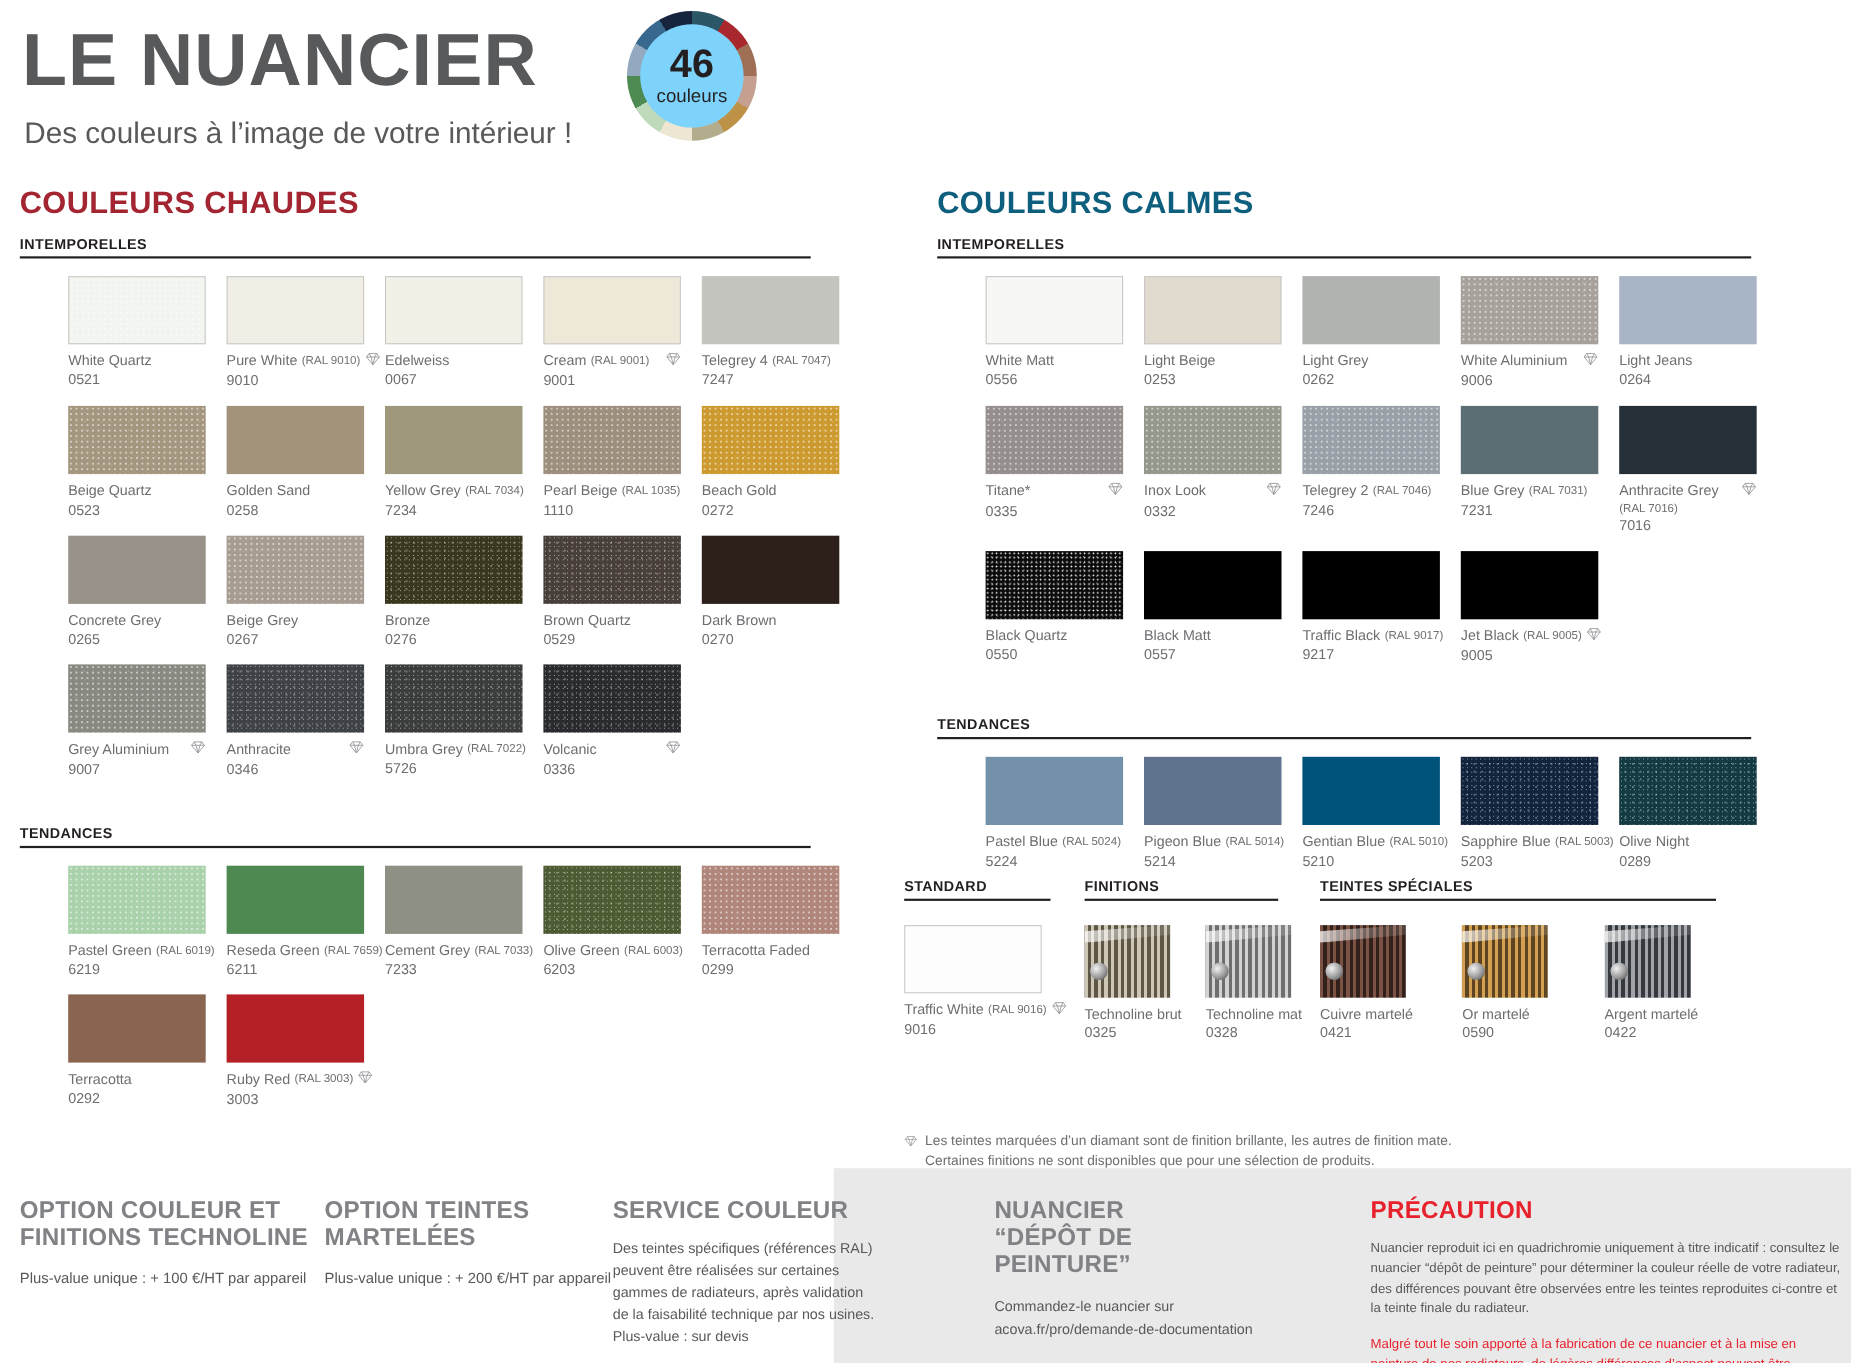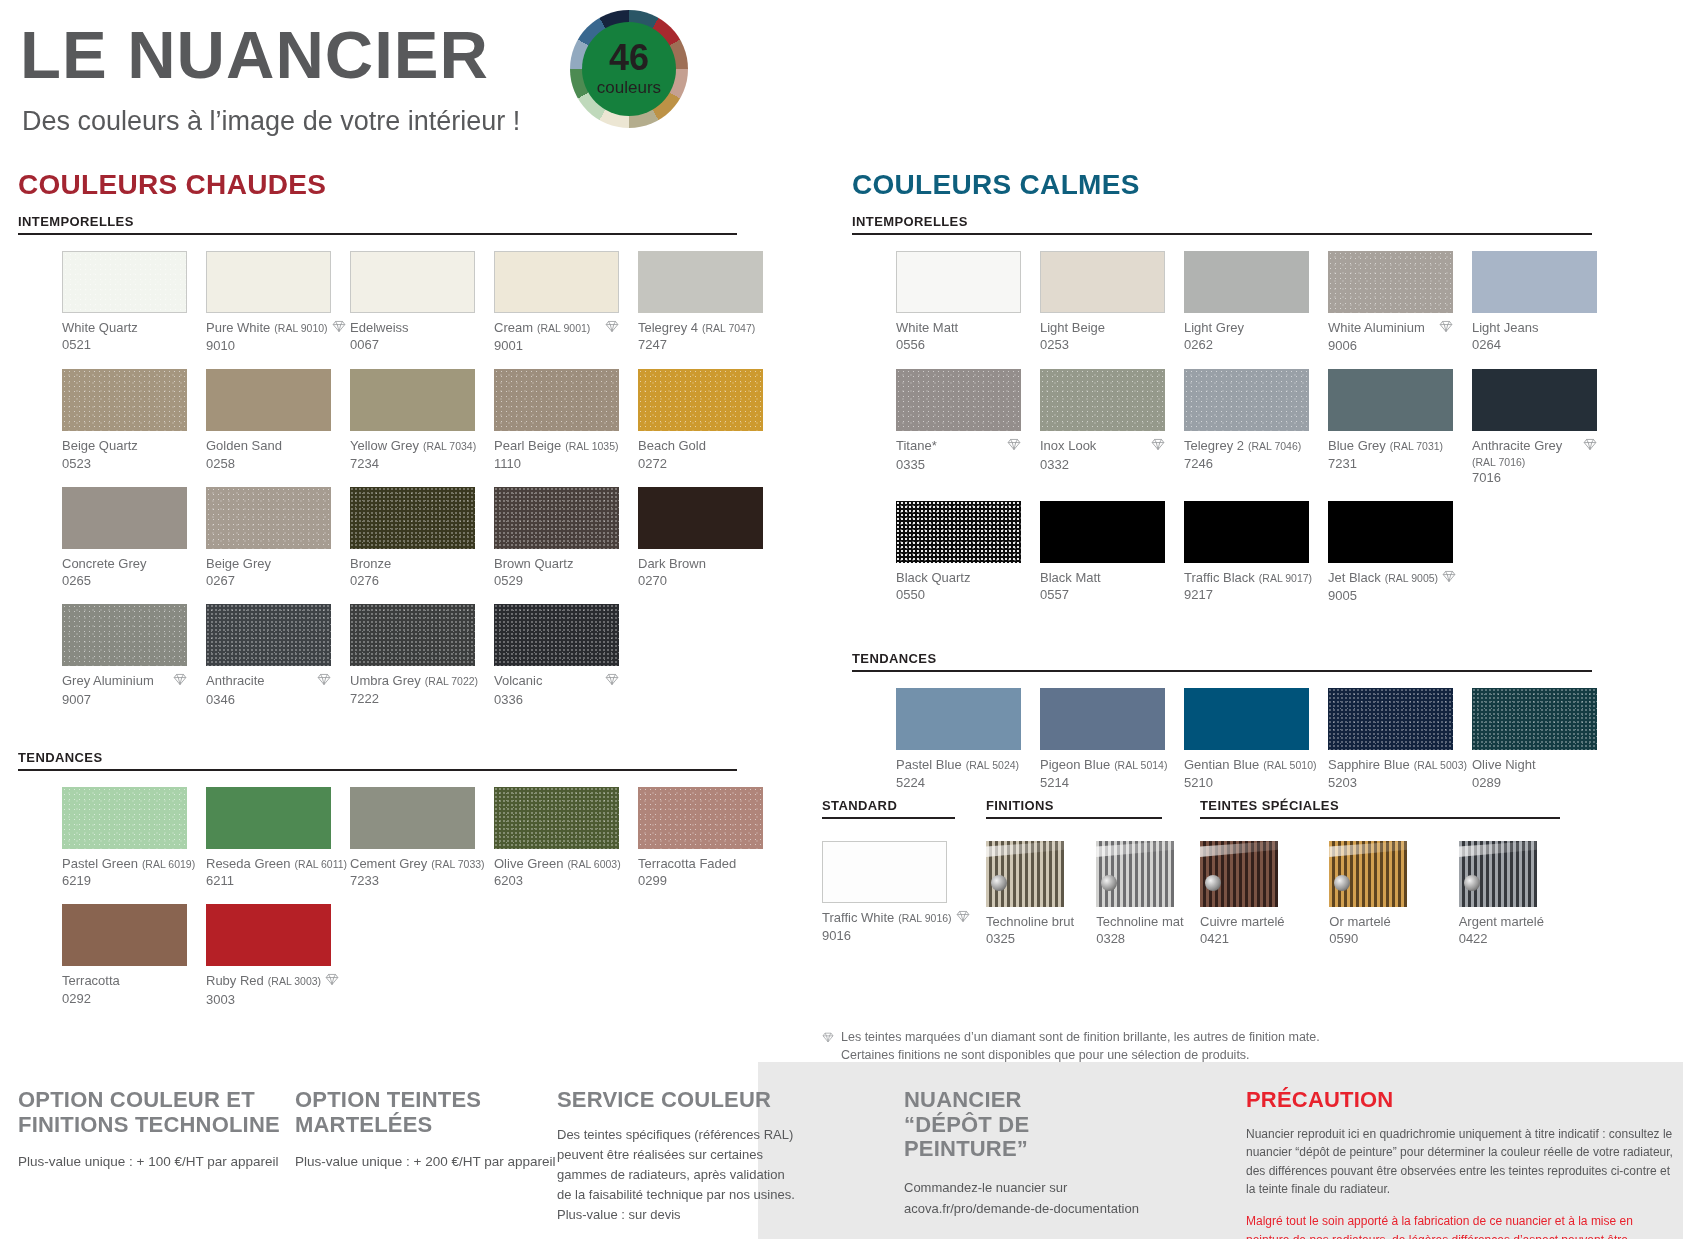--- a/index.html
+++ b/index.html
@@ -5,21 +5,21 @@
   html,body{margin:0;padding:0;background:#fff;}
   .page{position:relative;width:1683px;height:1239px;background:#fff;overflow:hidden;
         font-family:"Liberation Sans",sans-serif;color:#58595B;}
 
   
   .brand-title{position:absolute;left:20px;top:16px;font-size:67px;font-weight:700;
                letter-spacing:1px;color:#58595B;}
   .brand-subtitle{position:absolute;left:22px;top:106px;font-size:27px;color:#58595B;}
   .badge{position:absolute;left:570px;top:10px;width:118px;height:118px;border-radius:50%;}
   .badge-ring{position:absolute;inset:0;border-radius:50%;}
-  .badge-inner{position:absolute;inset:12px;border-radius:50%;background:#15803d;
+  .badge-inner{position:absolute;inset:12px;border-radius:50%;background:#7dd3fc;
                display:flex;flex-direction:column;align-items:center;justify-content:center;}
   .badge-count{font-size:36px;font-weight:700;color:#231F20;line-height:1;}
   .badge-label{font-size:17px;color:#231F20;margin-top:2px;}
 
   
   .col{position:absolute;top:170px;}
   .col-left{left:18px;width:719px;}
   .col-right{left:852px;width:740px;}
   .section-title{font-size:28px;font-weight:700;letter-spacing:.3px;line-height:1.1;}
   .section-title.warm{color:#A32531;}
@@ -271,21 +271,21 @@
     </div>
     <div class="swatch-code">0346</div>
   </div>
         <div class="cell">
     <div class="chip sp-white" style="background-color: rgb(59, 61, 61);"></div>
     <div class="name-row">
       <span class="swatch-name">Umbra Grey</span>
       <span class="swatch-ral">(RAL 7022)</span>
 
     </div>
-    <div class="swatch-code">7222</div>
+    <div class="swatch-code">5726</div>
   </div>
         <div class="cell">
     <div class="chip sp-white" style="background-color: rgb(41, 43, 47);"></div>
     <div class="name-row">
       <span class="swatch-name">Volcanic</span>
 
       <span class="gem">
         <svg width="14" height="13" viewBox="0 0 18 16">
                 <path d="M4.5 1.5 L13.5 1.5 L16.5 5.5 L9 14.5 L1.5 5.5 Z M1.5 5.5 H16.5 M4.5 1.5 L6.8 5.5 L9 14.5 M13.5 1.5 L11.2 5.5 L9 14.5" fill="none" stroke="#939598" stroke-width="1"></path>
               </svg>
@@ -302,21 +302,21 @@
       <span class="swatch-name">Pastel Green</span>
       <span class="swatch-ral">(RAL 6019)</span>
 
     </div>
     <div class="swatch-code">6219</div>
   </div>
         <div class="cell">
     <div class="chip" style="background-color: rgb(78, 137, 82);"></div>
     <div class="name-row">
       <span class="swatch-name">Reseda Green</span>
-      <span class="swatch-ral">(RAL 6011)</span>
+      <span class="swatch-ral">(RAL 7659)</span>
 
     </div>
     <div class="swatch-code">6211</div>
   </div>
         <div class="cell">
     <div class="chip" style="background-color: rgb(141, 144, 131);"></div>
     <div class="name-row">
       <span class="swatch-name">Cement Grey</span>
       <span class="swatch-ral">(RAL 7033)</span>
 

